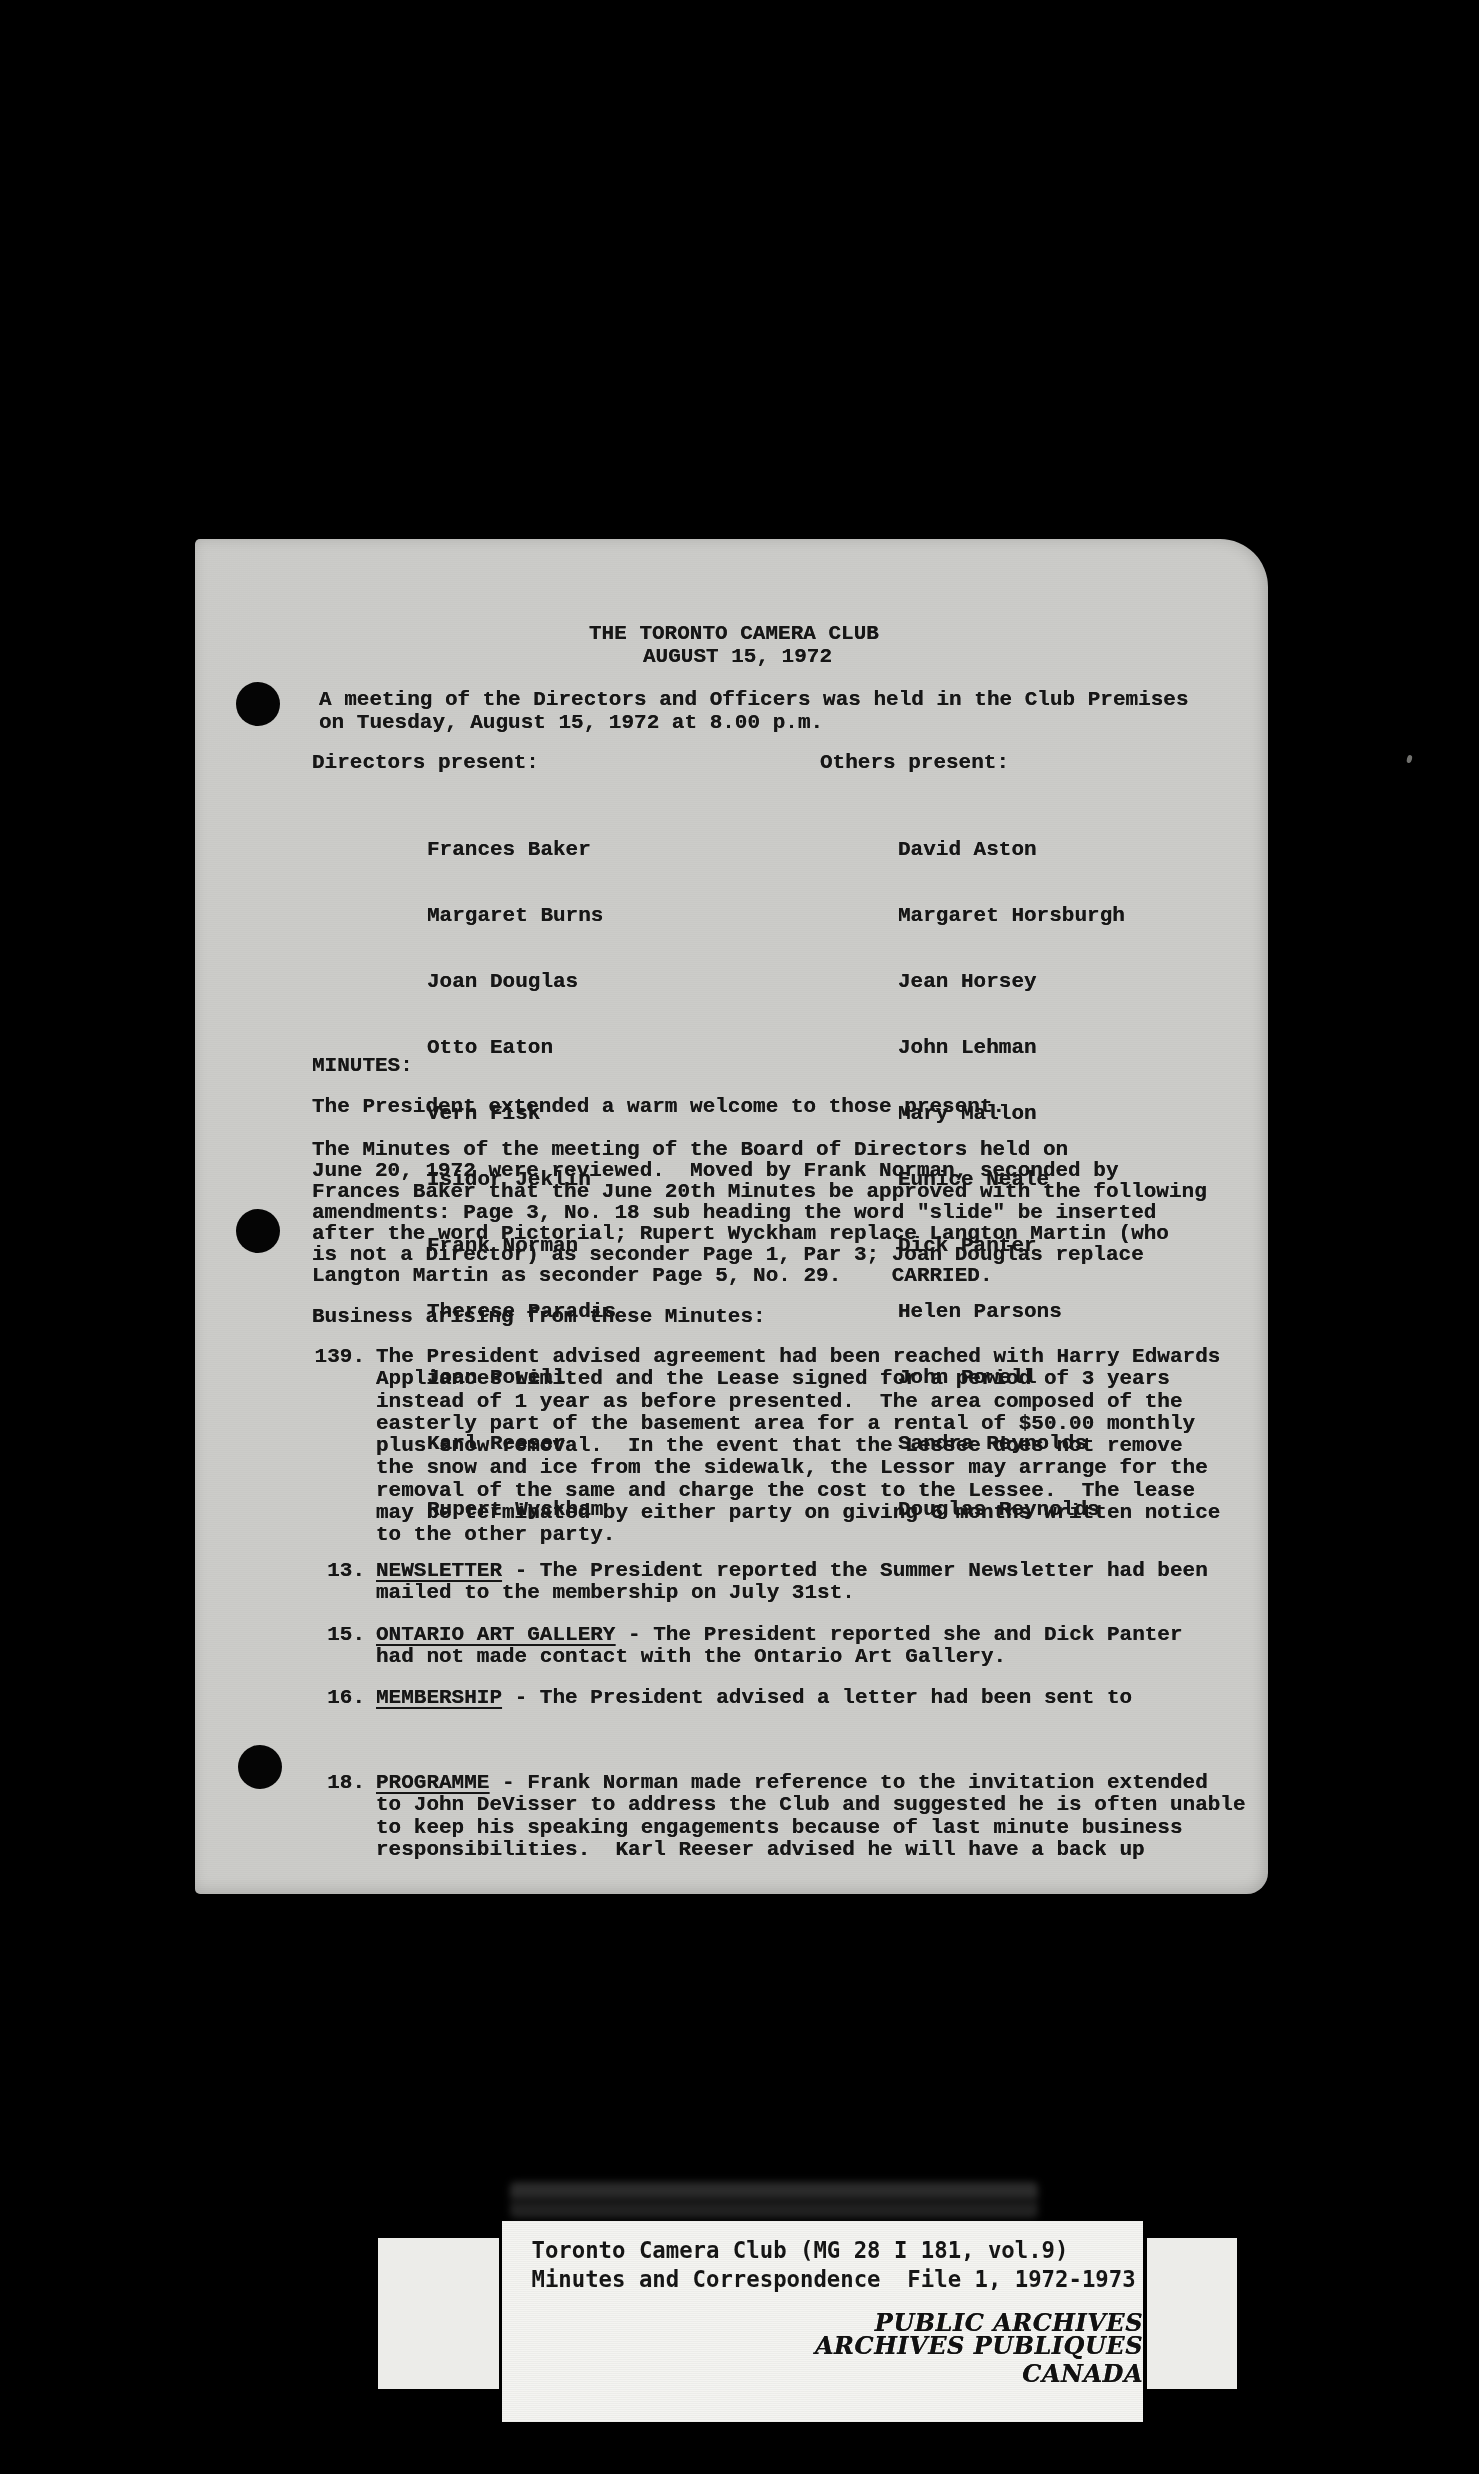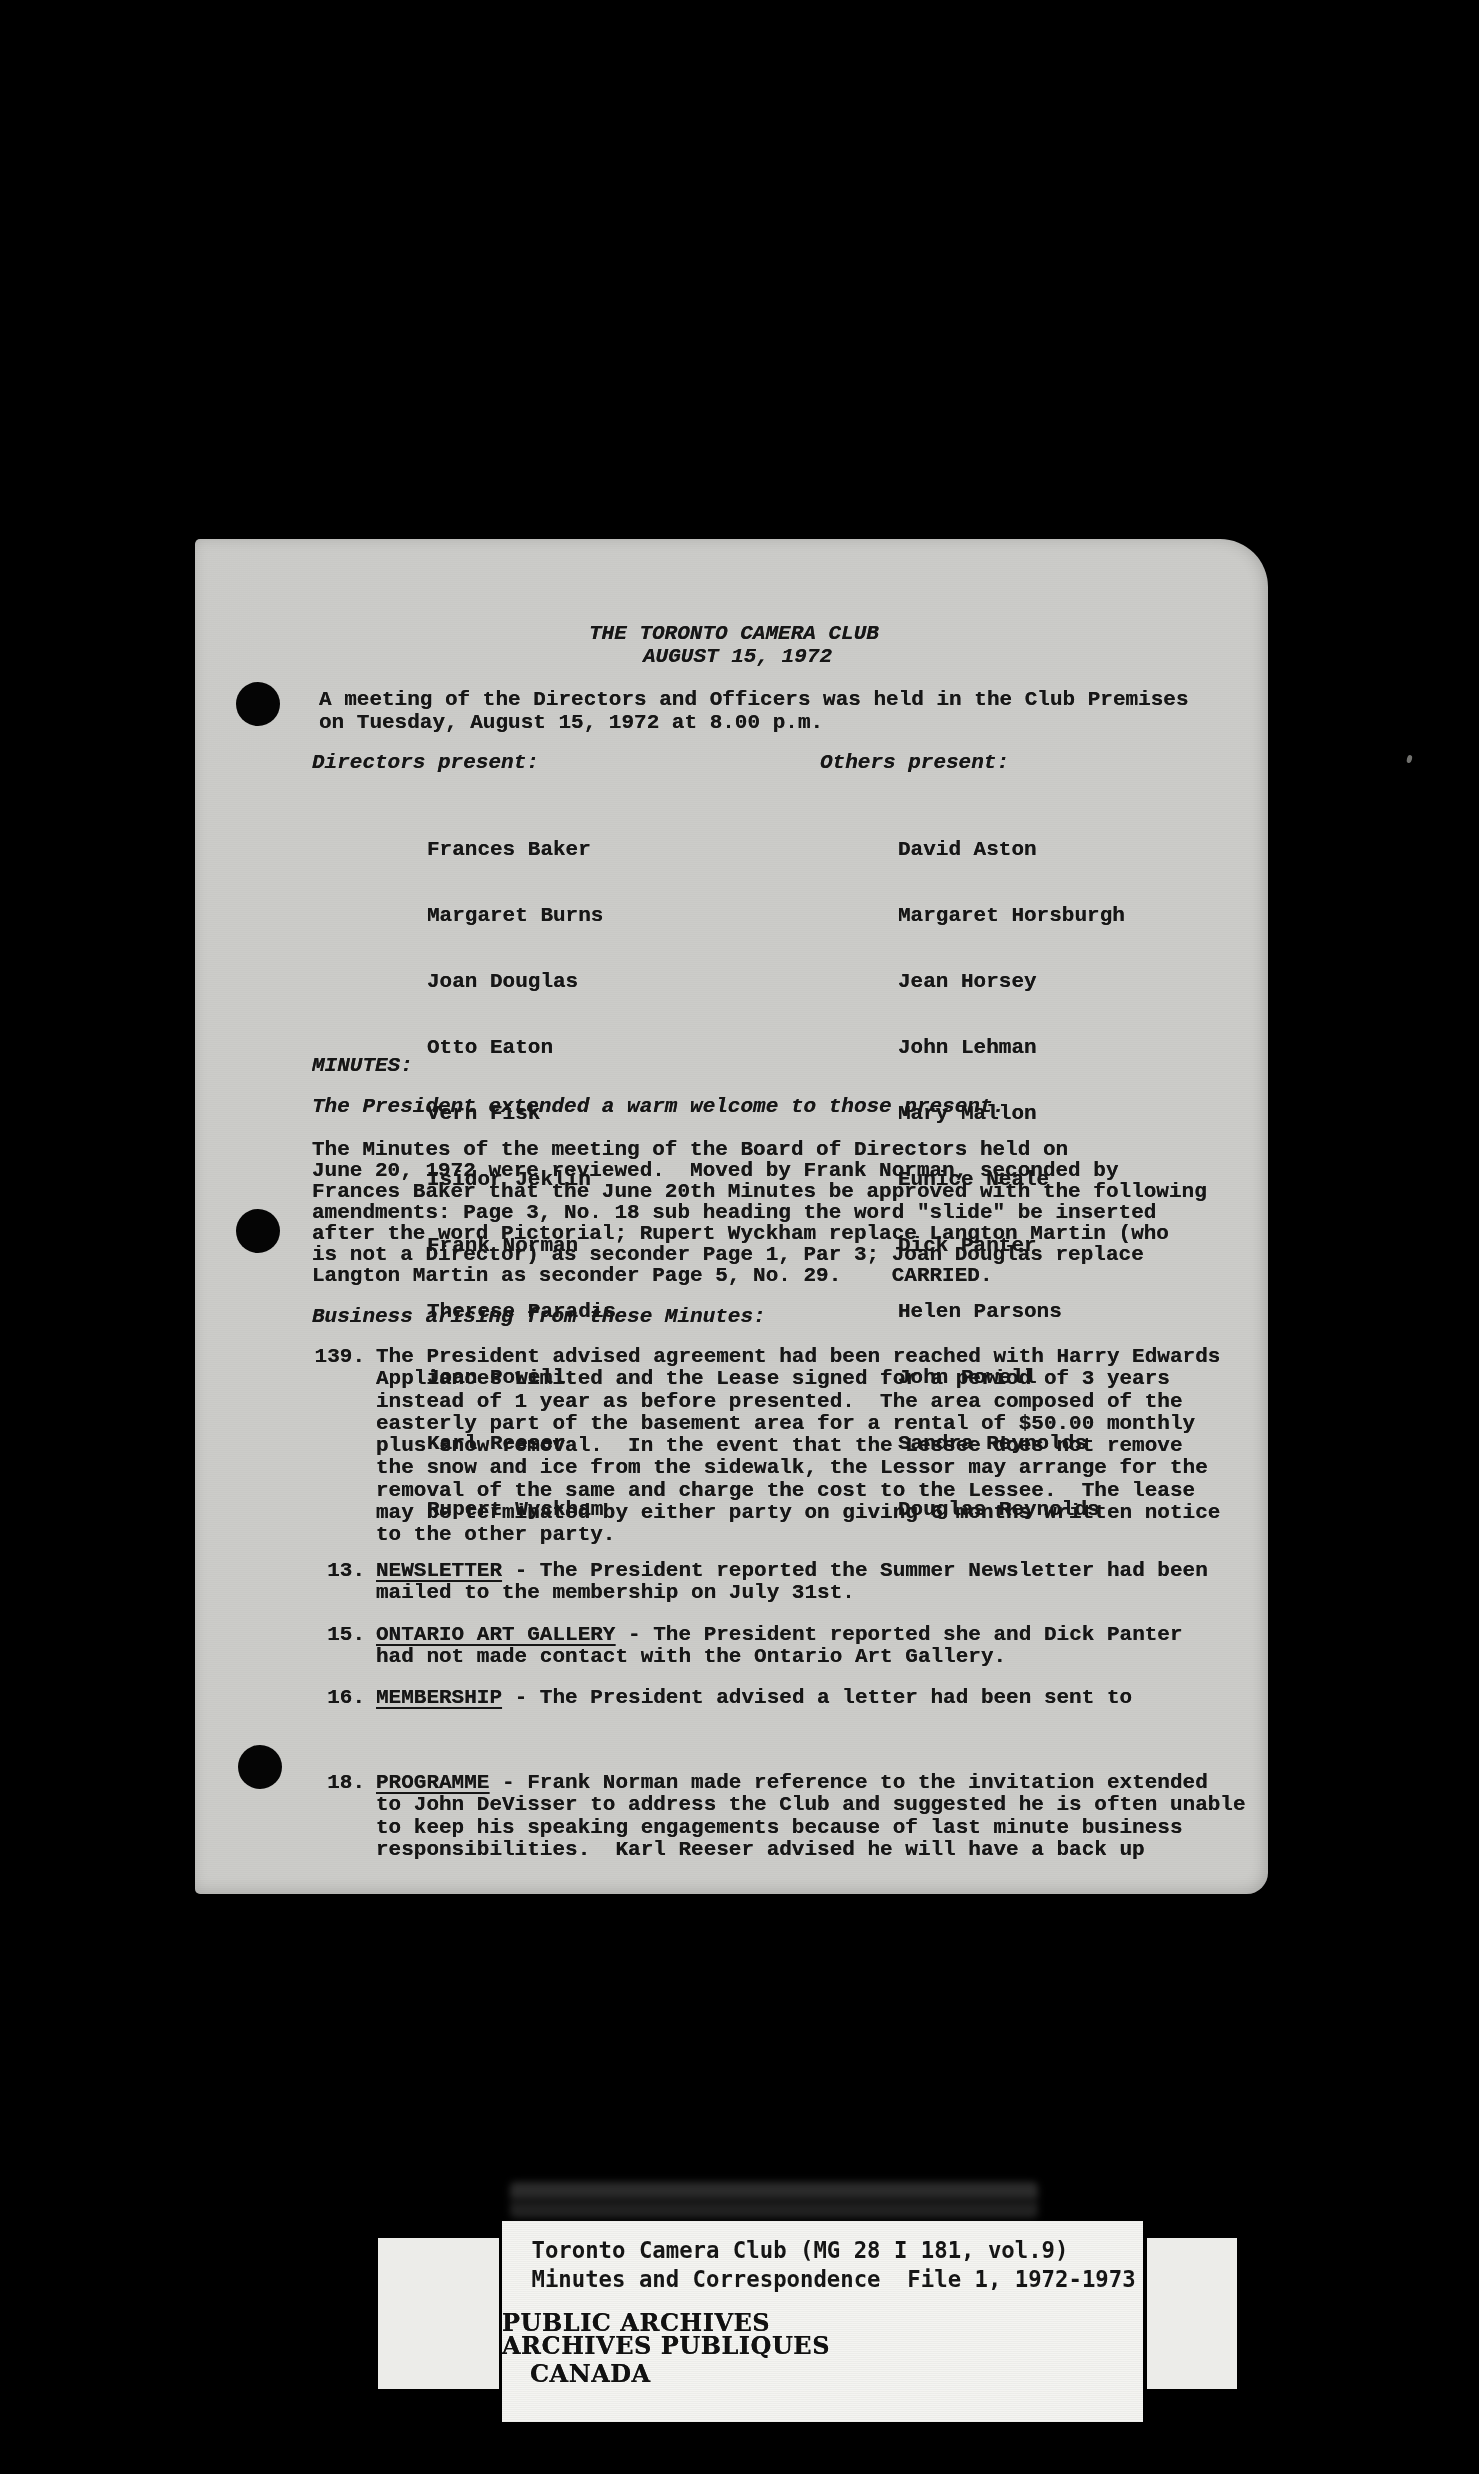--- a/index.html
+++ b/index.html
@@ -25,21 +25,21 @@
     position:absolute;
     font-family:"Liberation Mono", monospace;
     font-weight:bold;
     font-size:21px;
     color:#161616;
     white-space:pre;
     text-shadow:0 0 0.5px rgba(25,25,25,0.85);
   }
   .lh41{line-height:21px;}
   .lh43{line-height:22px;}
-  .lh44{line-height:22.3px;font-style:italic;}
+  .lh44{line-height:22.3px;}
   .lh45{line-height:23px;}
 
   
   .t1{left:394px;top:84px;}
   .t2{left:448px;top:107px;}
   .intro{left:124px;top:149px;}
   .dir-head{left:117px;top:213px;}
   .oth-head{left:625px;top:213px;}
   .dir-list{left:232px;top:256px;}
   .oth-list{left:703px;top:256px;}
@@ -88,22 +88,22 @@
       #f4f4f1;
   }
   .label-typed{
     position:absolute;left:29.5px;
     font-family:"DejaVu Sans Mono", monospace;font-weight:bold;
     font-size:22.3px;color:#151515;white-space:pre;
   }
   .ll1{top:16.3px;}
   .ll2{top:45px;}
   .stamp{
-    position:absolute;left:0;top:90px;width:100%;text-align:left;
-    font-family:"DejaVu Serif", serif;font-weight:bold;color:#111;
+    position:absolute;left:0;top:90px;width:100%;text-align:right;
+    font-family:"DejaVu Serif", serif;font-weight:bold;color:#111;font-style:italic;
   }
   .stamp div{font-size:24px;line-height:23px;letter-spacing:0.5px;text-shadow:0 0 0.5px rgba(0,0,0,0.8);}
   .stamp .s3{margin-top:5.1px;padding-left:28px;}
 
   .speck{
     position:absolute;left:1407px;top:755px;width:4.6px;height:7.6px;
     background:rgba(205,205,200,0.55);border-radius:50%;transform:rotate(14deg);
   }
 </style>
 </head>

